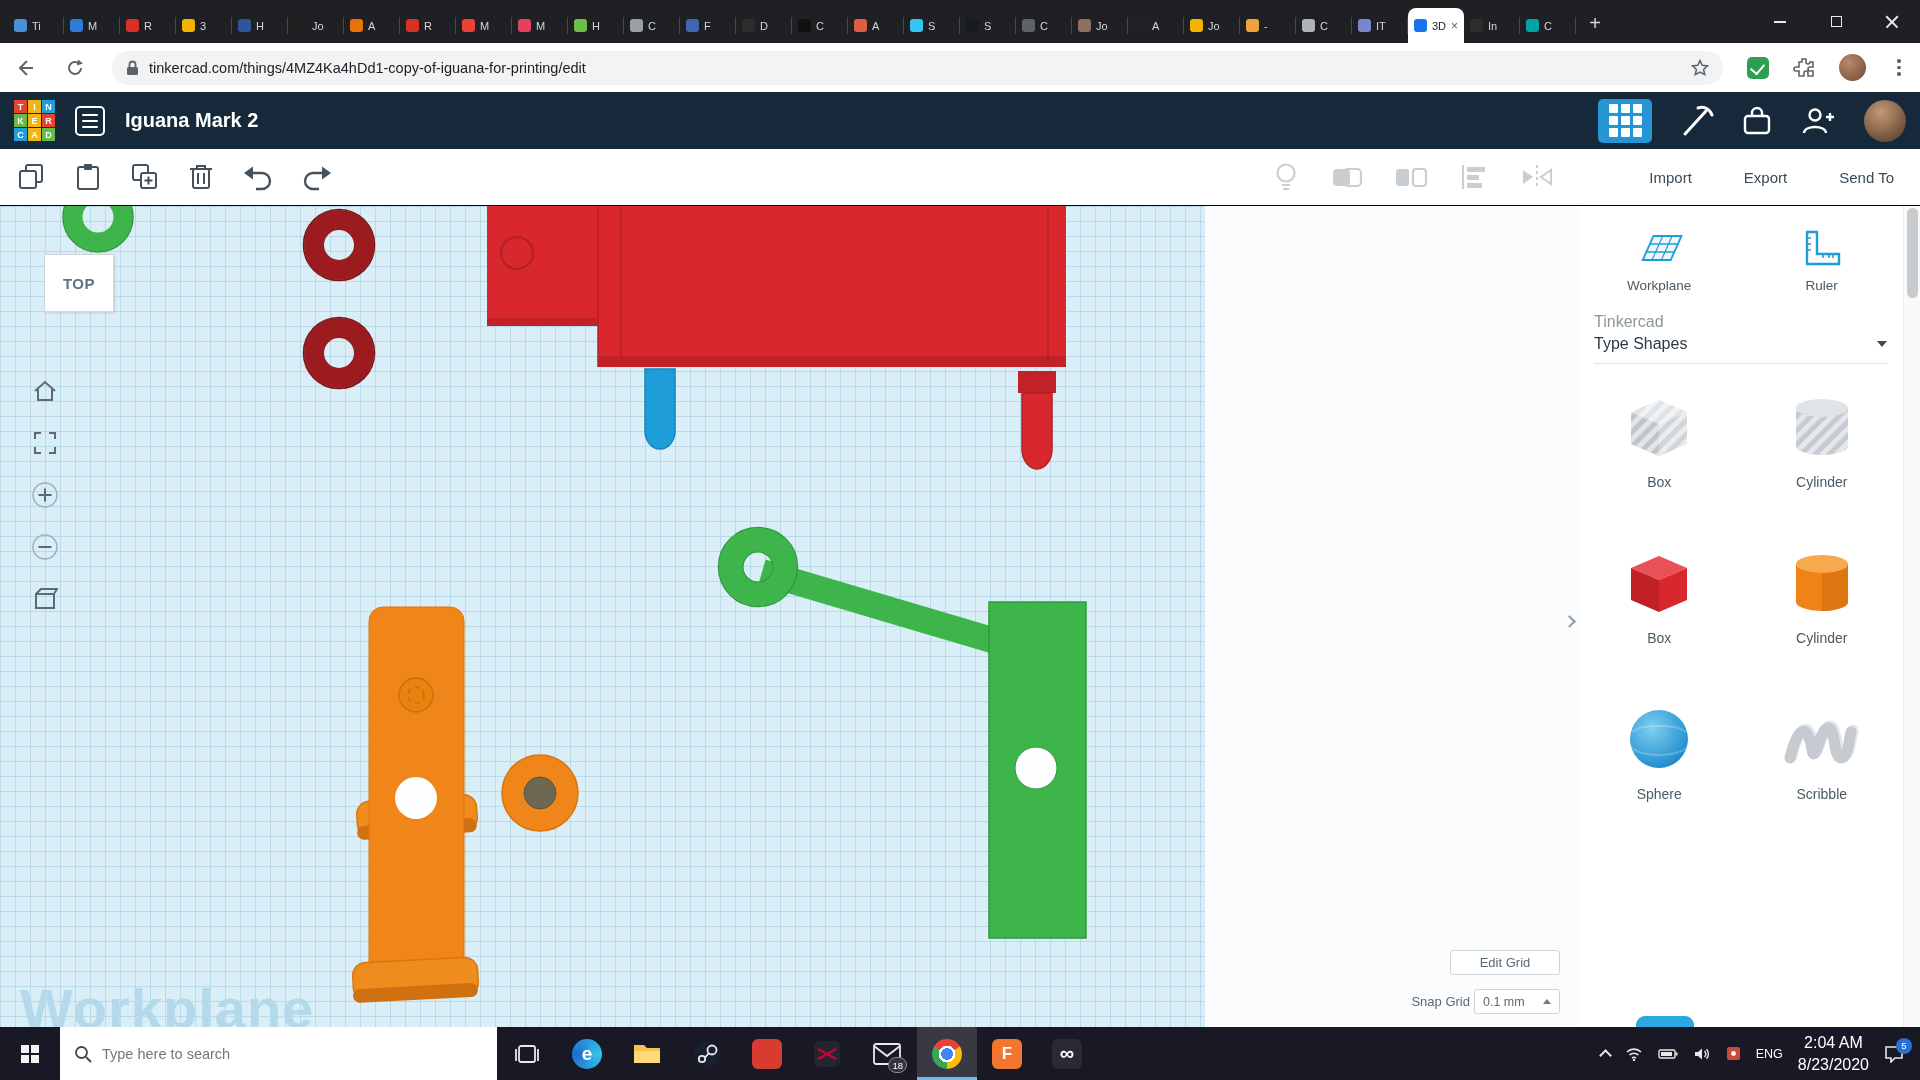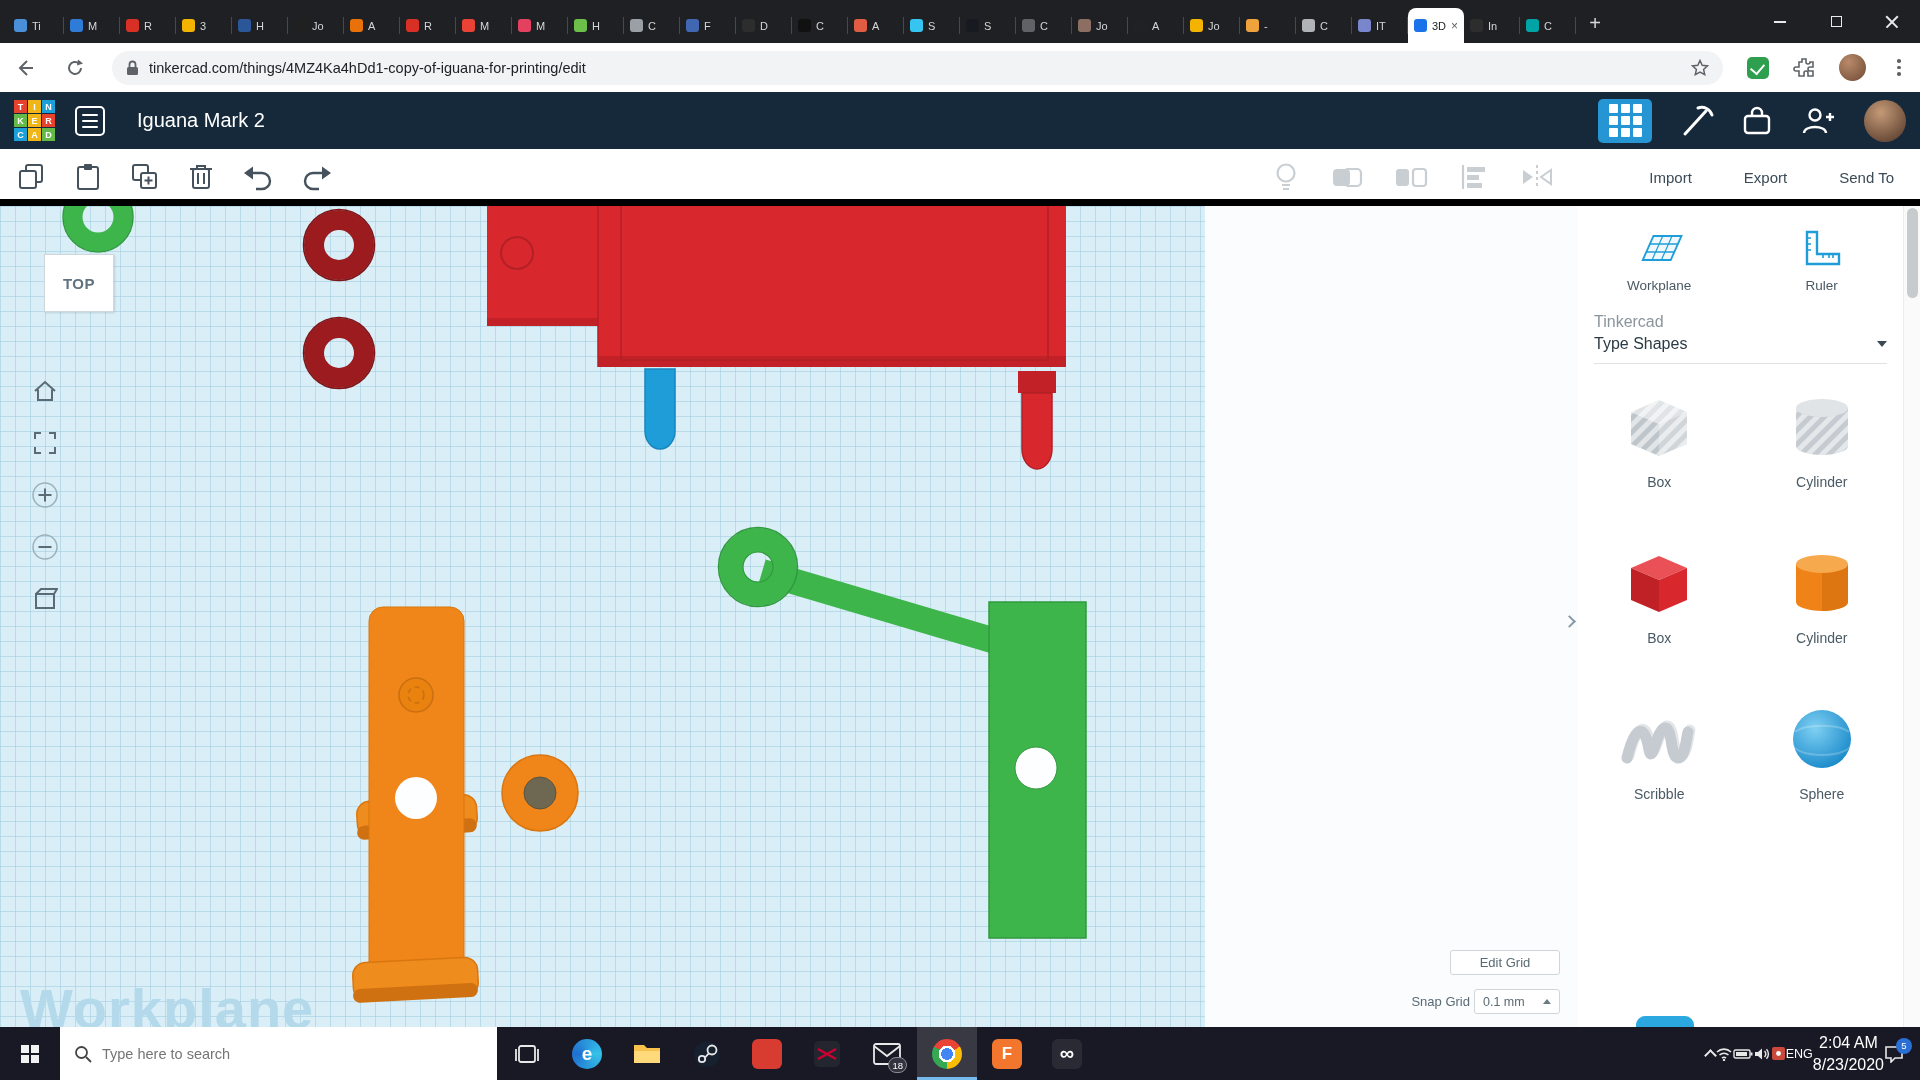--- a/index.html
+++ b/index.html
@@ -36,28 +36,28 @@
 
 
 .tc-header{position:absolute;left:0;top:92px;width:100%;height:57px;background:#16293b;display:flex;align-items:center;padding:0 14px}
 .tc-logo{display:grid;grid-template-columns:repeat(3,13px);grid-auto-rows:13px;gap:1px}
 .tc-logo span{display:flex;align-items:center;justify-content:center;color:#fff;font-size:9px;font-weight:bold}
 .lt0{background:#e5432e}.lt1{background:#f0b517}.lt2{background:#1d9fd9}
 .lt3{background:#64b949}.lt4{background:#f0b517}.lt5{background:#e5432e}
 .lt6{background:#1d9fd9}.lt7{background:#f0b517}.lt8{background:#64b949}
 .menu-btn{width:30px;height:30px;border:2px solid #fff;border-radius:5px;margin-left:20px;display:flex;flex-direction:column;justify-content:center;gap:4px;padding:0 5px}
 .menu-btn i{height:2px;background:#fff;border-radius:1px}
-.tc-title{color:#fff;font-size:20px;font-weight:normal;margin-left:32px}
+.tc-title{color:#fff;font-size:20px;font-weight:bold;margin-left:20px}
 .tc-right{margin-left:auto;display:flex;align-items:center;gap:26px}
 .grid-btn{width:54px;height:44px;background:#2595d3;border-radius:5px;display:grid;grid-template-columns:repeat(3,9px);grid-auto-rows:9px;gap:3px;align-content:center;justify-content:center}
 .grid-btn i{background:#fff;border-radius:1px}
 .hdr-avatar{width:42px;height:42px;border-radius:50%;background:radial-gradient(circle at 40% 30%,#c49a77,#4e3325)}
 
 
-.tc-toolbar{position:absolute;left:0;top:149px;width:100%;height:57px;background:#fff;border-bottom:7px solid #000000}
+.tc-toolbar{position:absolute;left:0;top:149px;width:100%;height:57px;background:#fff;border-bottom:1px solid #000000}
 .edit-icons{position:absolute;left:16px;top:0;height:56px;display:flex;align-items:center;gap:27px}
 .adjust-icons{position:absolute;left:1272px;top:0;height:56px;display:flex;align-items:center;gap:30px}
 .action-labels{position:absolute;right:26px;top:0;height:56px;display:flex;align-items:center;gap:52px}
 .action-labels span{font-size:15px;color:#3a4a56;cursor:pointer}
 
 
 .main{position:absolute;left:0;top:206px;width:100%;height:821px;background:#fbfcfd}
 .workplane{position:absolute;left:0;top:0;width:1205px;height:821px;background-color:#d9eef6;
  background-image:repeating-linear-gradient(to right,rgba(154,200,220,.5) 0 1px,transparent 1px 15px),
  repeating-linear-gradient(to bottom,rgba(154,200,220,.5) 0 1px,transparent 1px 15px)}
@@ -99,21 +99,21 @@
 .winlogo i{background:#f2f2f2}
 .tb-search{width:437px;background:#fff;display:flex;align-items:center;gap:10px;padding-left:14px}
 .tb-search input{border:0;outline:0;font-size:14.5px;color:#ec4899;width:330px;font-family:"Liberation Sans",sans-serif;background:transparent}
 .tb-app{width:60px;display:flex;align-items:center;justify-content:center;position:relative}
 .tb-app.active{background:rgba(255,255,255,.14);box-shadow:inset 0 -3px 0 #76b9ed}
 .badge{position:absolute;right:10px;bottom:7px;min-width:16px;height:16px;border-radius:8px;background:#33333f;border:1px solid #8a8a96;color:#fff;font-size:9.5px;display:flex;align-items:center;justify-content:center;padding:0 3px}
 .sq-app{width:30px;height:30px;border-radius:6px;display:flex;align-items:center;justify-content:center;font-weight:bold;color:#fff}
 .chrome-ic{width:30px;height:30px;border-radius:50%;background:
  radial-gradient(circle at center,#4285f4 0 6px,#fff 6px 8.5px,transparent 8.5px),
  conic-gradient(from -60deg,#ea4335 0 120deg,#fbbc05 120deg 240deg,#34a853 240deg 360deg)}
-.tray{margin-left:auto;display:flex;align-items:center;padding-right:12px}
+.tray{margin-left:auto;display:flex;align-items:center;gap:15px;padding-right:12px}
 .tray-ic{display:flex;align-items:center;justify-content:center}
 .tray-text{font-size:12.5px;color:#fff}
 .clock{font-size:16px;line-height:1.35;text-align:center}
 .notif{position:relative;padding-right:4px}
 .notif .nbadge{position:absolute;right:-4px;top:-7px;min-width:16px;height:16px;border-radius:8px;background:#2a6fd4;color:#fff;font-size:9.5px;display:flex;align-items:center;justify-content:center;padding:0 3px}
 .chev-up{width:9px;height:9px;border-top:2px solid #e8e8e8;border-right:2px solid #e8e8e8;transform:rotate(-45deg);margin-top:4px}
 </style>
 </head>
 <body>
 
@@ -568,38 +568,38 @@
         <div class="shapeitem">
           <svg width="84" height="66" viewBox="0 0 84 66">
             <path d="M16,14 V52 a26,9 0 0 0 52,0 V14" fill="#ef8317"></path>
             <path d="M42,23 a26,9 0 0 0 26,-9 V52 a26,9 0 0 1 -26,9 Z" fill="#dd7610"></path>
             <ellipse cx="42" cy="14" rx="26" ry="9" fill="#f7a94e"></ellipse>
           </svg>
           <span class="slabel">Cylinder</span>
         </div>
         <div class="shapeitem">
           <svg width="84" height="66" viewBox="0 0 84 66">
-            <path d="M12,50 C20,16 30,16 34,42 C37,58 42,20 50,20 C58,20 55,50 63,50 C70,50 71,32 73,24" fill="none" stroke="#e2e6e9" stroke-width="11" stroke-linecap="round"></path>
-            <path d="M10,52 C18,18 28,18 32,44 C35,60 40,22 48,22 C56,22 53,52 61,52 C68,52 69,34 71,26" fill="none" stroke="#c5cbd0" stroke-width="11" stroke-linecap="round"></path>
-          </svg>
-          <span class="slabel">Scribble</span>
-        </div>
-        <div class="shapeitem">
-          <svg width="84" height="66" viewBox="0 0 84 66">
             <defs>
                 <radialGradient id="sg" cx="38%" cy="32%" r="75%">
                   <stop offset="0%" stop-color="#7fd0f2"></stop>
                   <stop offset="100%" stop-color="#1787c9"></stop>
                 </radialGradient>
               </defs>
             <circle cx="42" cy="33" r="29" fill="url(#sg)"></circle>
             <path d="M15,26 a29,10 0 0 1 54,0 M13,38 a29,11 0 0 0 58,0" fill="none" stroke="rgba(255,255,255,.22)" stroke-width="2"></path>
           </svg>
           <span class="slabel">Sphere</span>
         </div>
+        <div class="shapeitem">
+          <svg width="84" height="66" viewBox="0 0 84 66">
+            <path d="M12,50 C20,16 30,16 34,42 C37,58 42,20 50,20 C58,20 55,50 63,50 C70,50 71,32 73,24" fill="none" stroke="#e2e6e9" stroke-width="11" stroke-linecap="round"></path>
+            <path d="M10,52 C18,18 28,18 32,44 C35,60 40,22 48,22 C56,22 53,52 61,52 C68,52 69,34 71,26" fill="none" stroke="#c5cbd0" stroke-width="11" stroke-linecap="round"></path>
+          </svg>
+          <span class="slabel">Scribble</span>
+        </div>
       </div>
       <div class="partial-shape"></div>
     </div>
 
     <div class="sb-scroll">
         <div class="sb-thumb"></div>
       </div>
   </div>
 
   <div class="taskbar">

